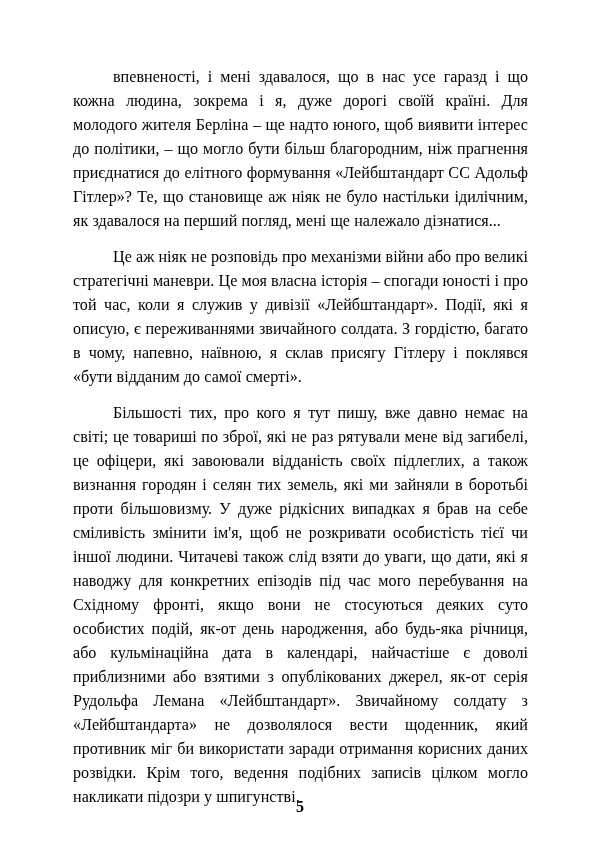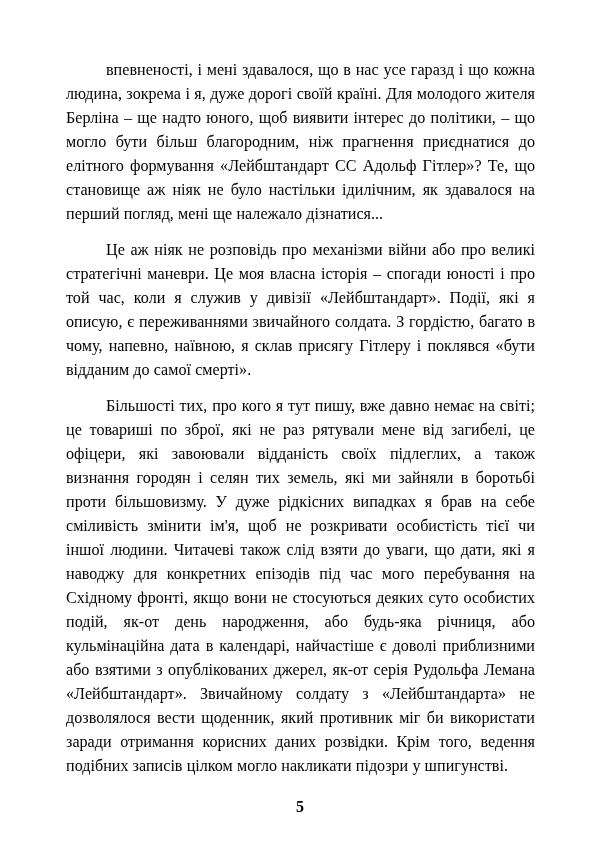--- a/index.html
+++ b/index.html
@@ -25,21 +25,21 @@
   }
 
   .text-column {
     position: absolute;
     left: 65px;
     top: 57px;
     width: 471px;
   }
 
   .para {
-    margin: 1px;
+    margin: 8px;
     text-align: justify;
     text-justify: inter-word;
     font-size: 16.1px;
     line-height: 24px;
     text-indent: 40px;
     hyphens: manual;
     word-spacing: 0.1px;
     letter-spacing: 0.02px;
   }
 

